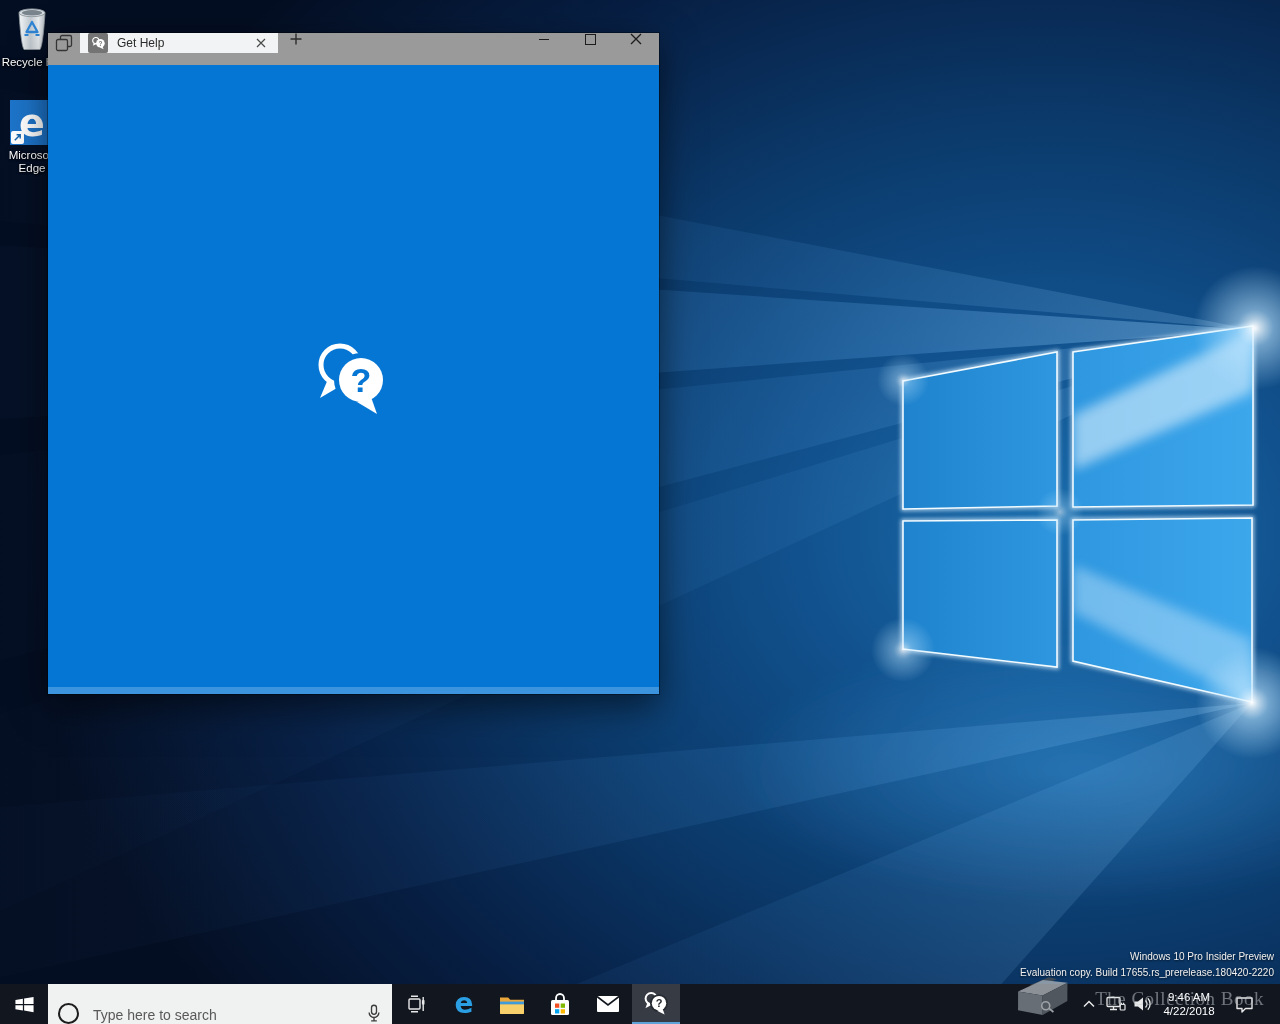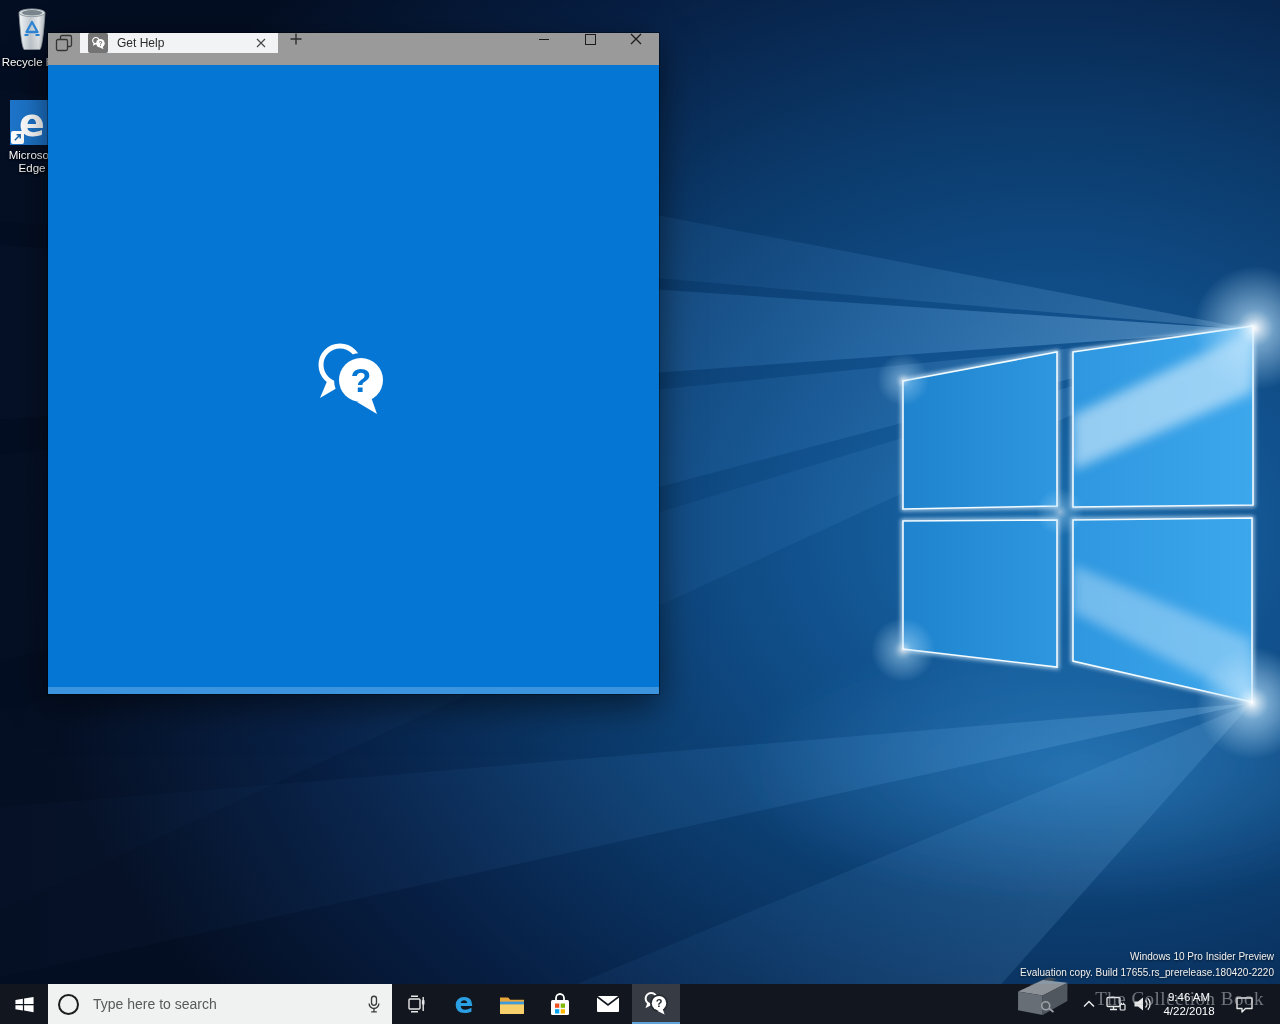--- a/index.html
+++ b/index.html
@@ -39,21 +39,21 @@
 
   
   .os-watermark{position:absolute;right:6px;top:949px;z-index:4;text-align:right;color:#f1f1f1;
     font-size:10px;line-height:16px;text-shadow:0 1px 2px rgba(0,0,0,.65);}
 
   
   .taskbar{position:absolute;left:0;bottom:0;width:1280px;height:40px;background:#11161f;z-index:5;
     display:flex;align-items:stretch;}
   .tb-btn{display:flex;align-items:center;justify-content:center;cursor:pointer;}
   .start-btn{width:48px;}
-  .search-box{width:344px;background:#f0f1f1;display:flex;align-items:center;padding:0 10px;box-sizing:border-box;}
+  .search-box{width:344px;background:#f0f1f1;display:flex;align-items:flex-end;padding:0 10px;box-sizing:border-box;}
   .cortana-ring{width:17px;height:17px;border:2.6px solid #1d1d1d;border-radius:50%;flex:0 0 auto;}
   .search-input{flex:1;margin-left:12px;border:none;background:transparent;outline:none;
     font-size:14px;color:#595959;font-family:"Liberation Sans",sans-serif;}
   .search-input::placeholder{color:#595959;opacity:1;}
   .task-view-btn{width:48px;}
   .app-btn{width:48px;position:relative;}
   .app-btn.active{background:rgba(255,255,255,.16);border-bottom:2px solid #5ea2d8;box-sizing:border-box;}
   .tray{margin-left:auto;display:flex;align-items:center;padding-right:14px;}
   .tray-btn{height:40px;display:flex;align-items:center;justify-content:center;cursor:pointer;}
   .tray-chevron{width:26px;}

